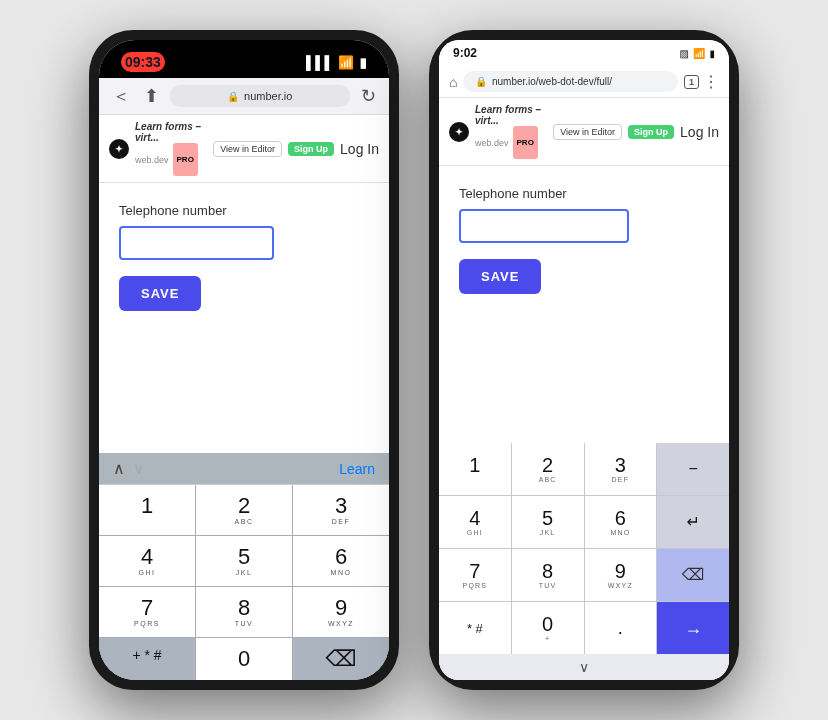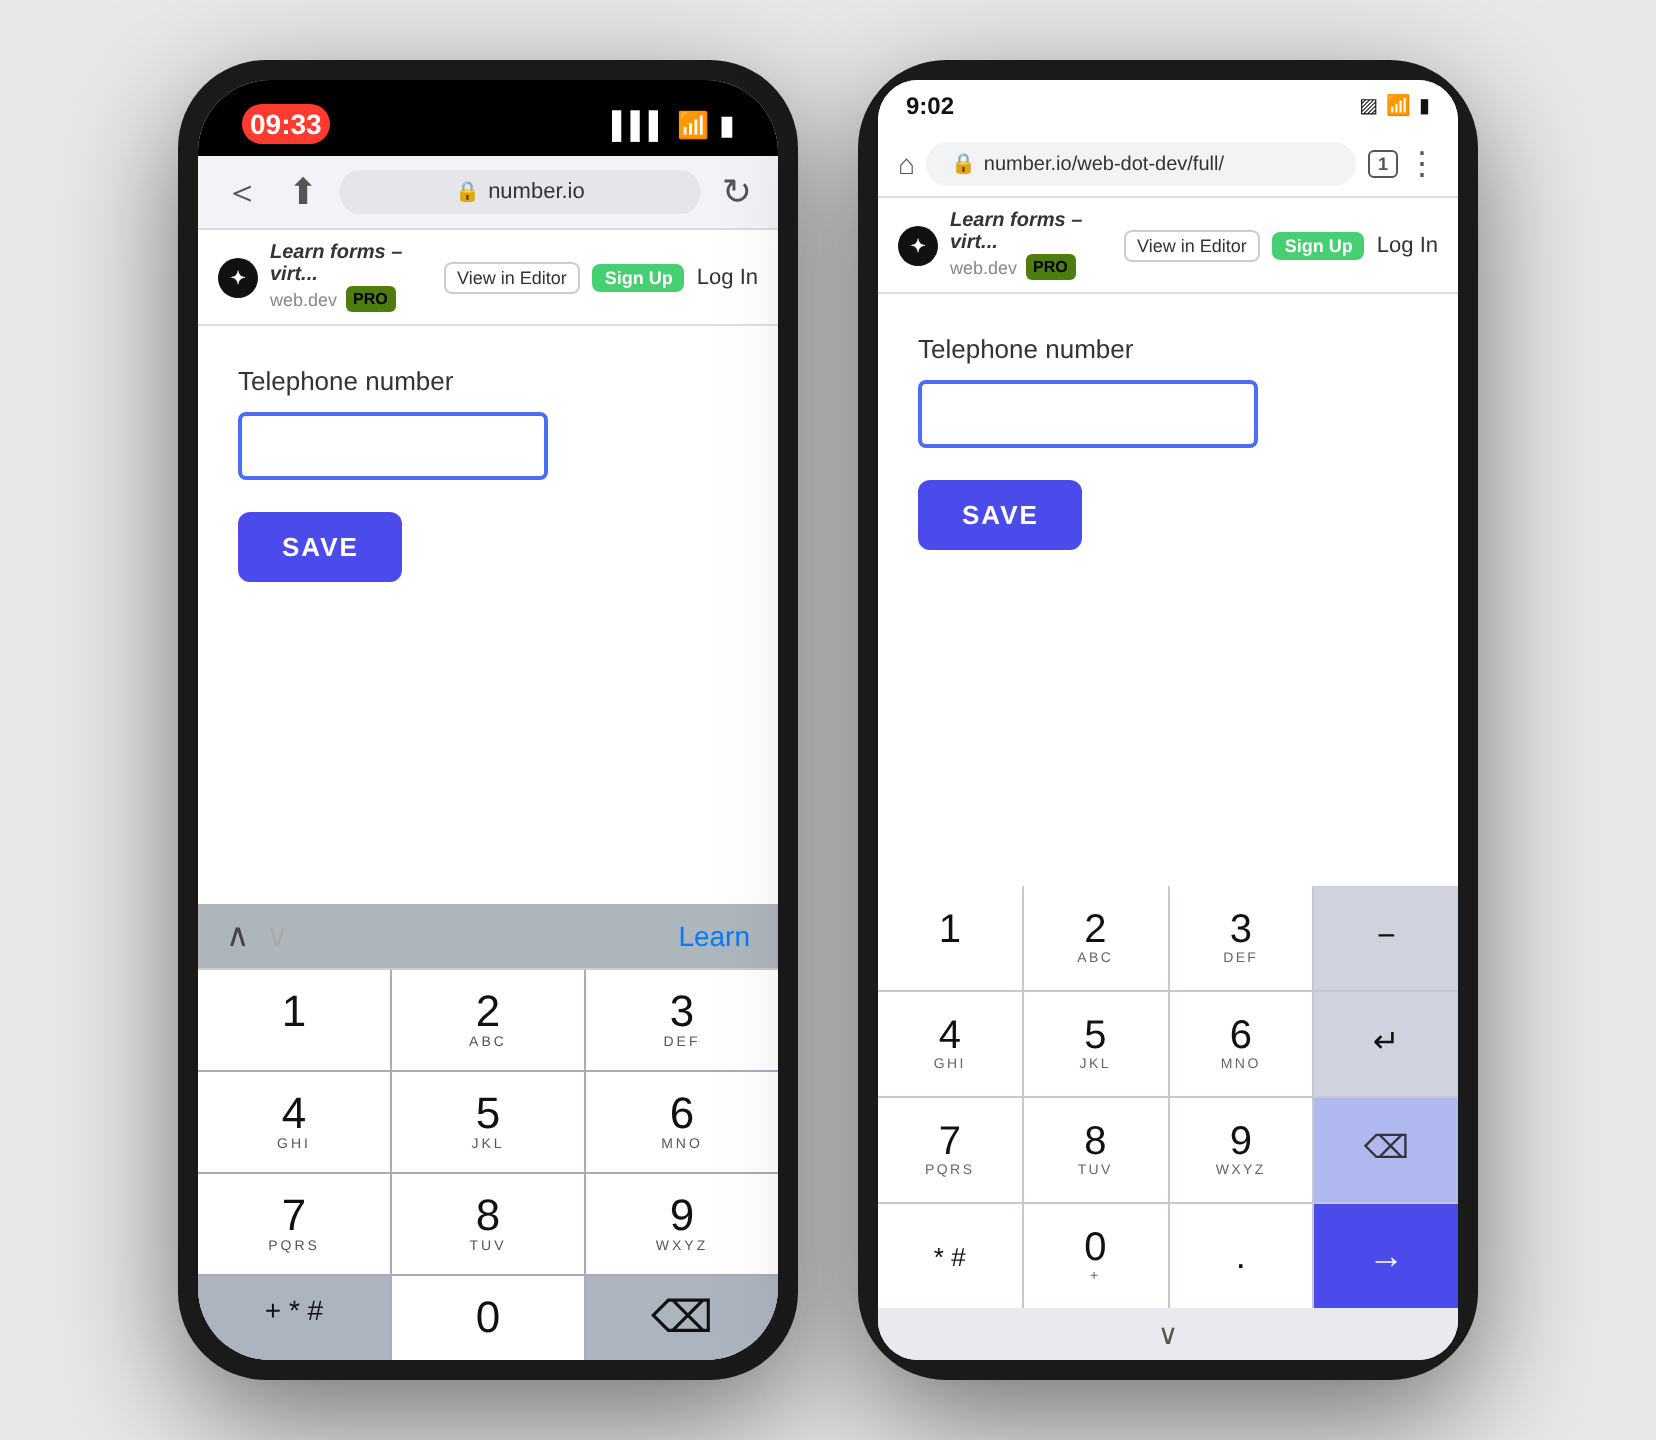--- a/index.html
+++ b/index.html
@@ -47,21 +47,21 @@
       align-items: center;
       padding: 12px 22px 6px;
       font-size: 13px;
       font-weight: 600;
       flex-shrink: 0;
     }
     .iphone-status .time {
       font-size: 14px;
       font-weight: 700;
       background: #ff3b30;
-      color: #ffffff;
+      color: #0f172a;
       padding: 2px 4px;
       border-radius: 10px;
     }
     .iphone-status .icons {
       display: flex;
       gap: 5px;
       align-items: center;
     }
 
     
@@ -126,25 +126,25 @@
       font-weight: 600;
       color: #333;
       flex: 1;
       font-style: italic;
     }
     .codepen-bar .cp-domain {
       font-size: 9px;
       color: #888;
     }
     .cp-pro-badge {
-      background: #4d7c0f;
+      background: #fca5a5;
       color: #000;
       font-size: 8px;
       font-weight: 700;
-      padding: 2px 4px;
+      padding: 12px 4px;
       border-radius: 3px;
     }
     .cp-btn-view {
       font-size: 9px;
       color: #333;
       border: 1px solid #ccc;
       background: #fff;
       border-radius: 4px;
       padding: 2px 6px;
       cursor: pointer;
@@ -153,21 +153,21 @@
       font-size: 9px;
       color: #fff;
       background: #47cf73;
       border: none;
       border-radius: 4px;
       padding: 2px 6px;
       cursor: pointer;
       font-weight: 700;
     }
     .cp-btn-login {
-      font-size: 11px;
+      font-size: 14px;
       color: #333;
       background: none;
       border: none;
       cursor: pointer;
     }
 
     
     .browser-content {
       flex: 1;
       background: #fff;

